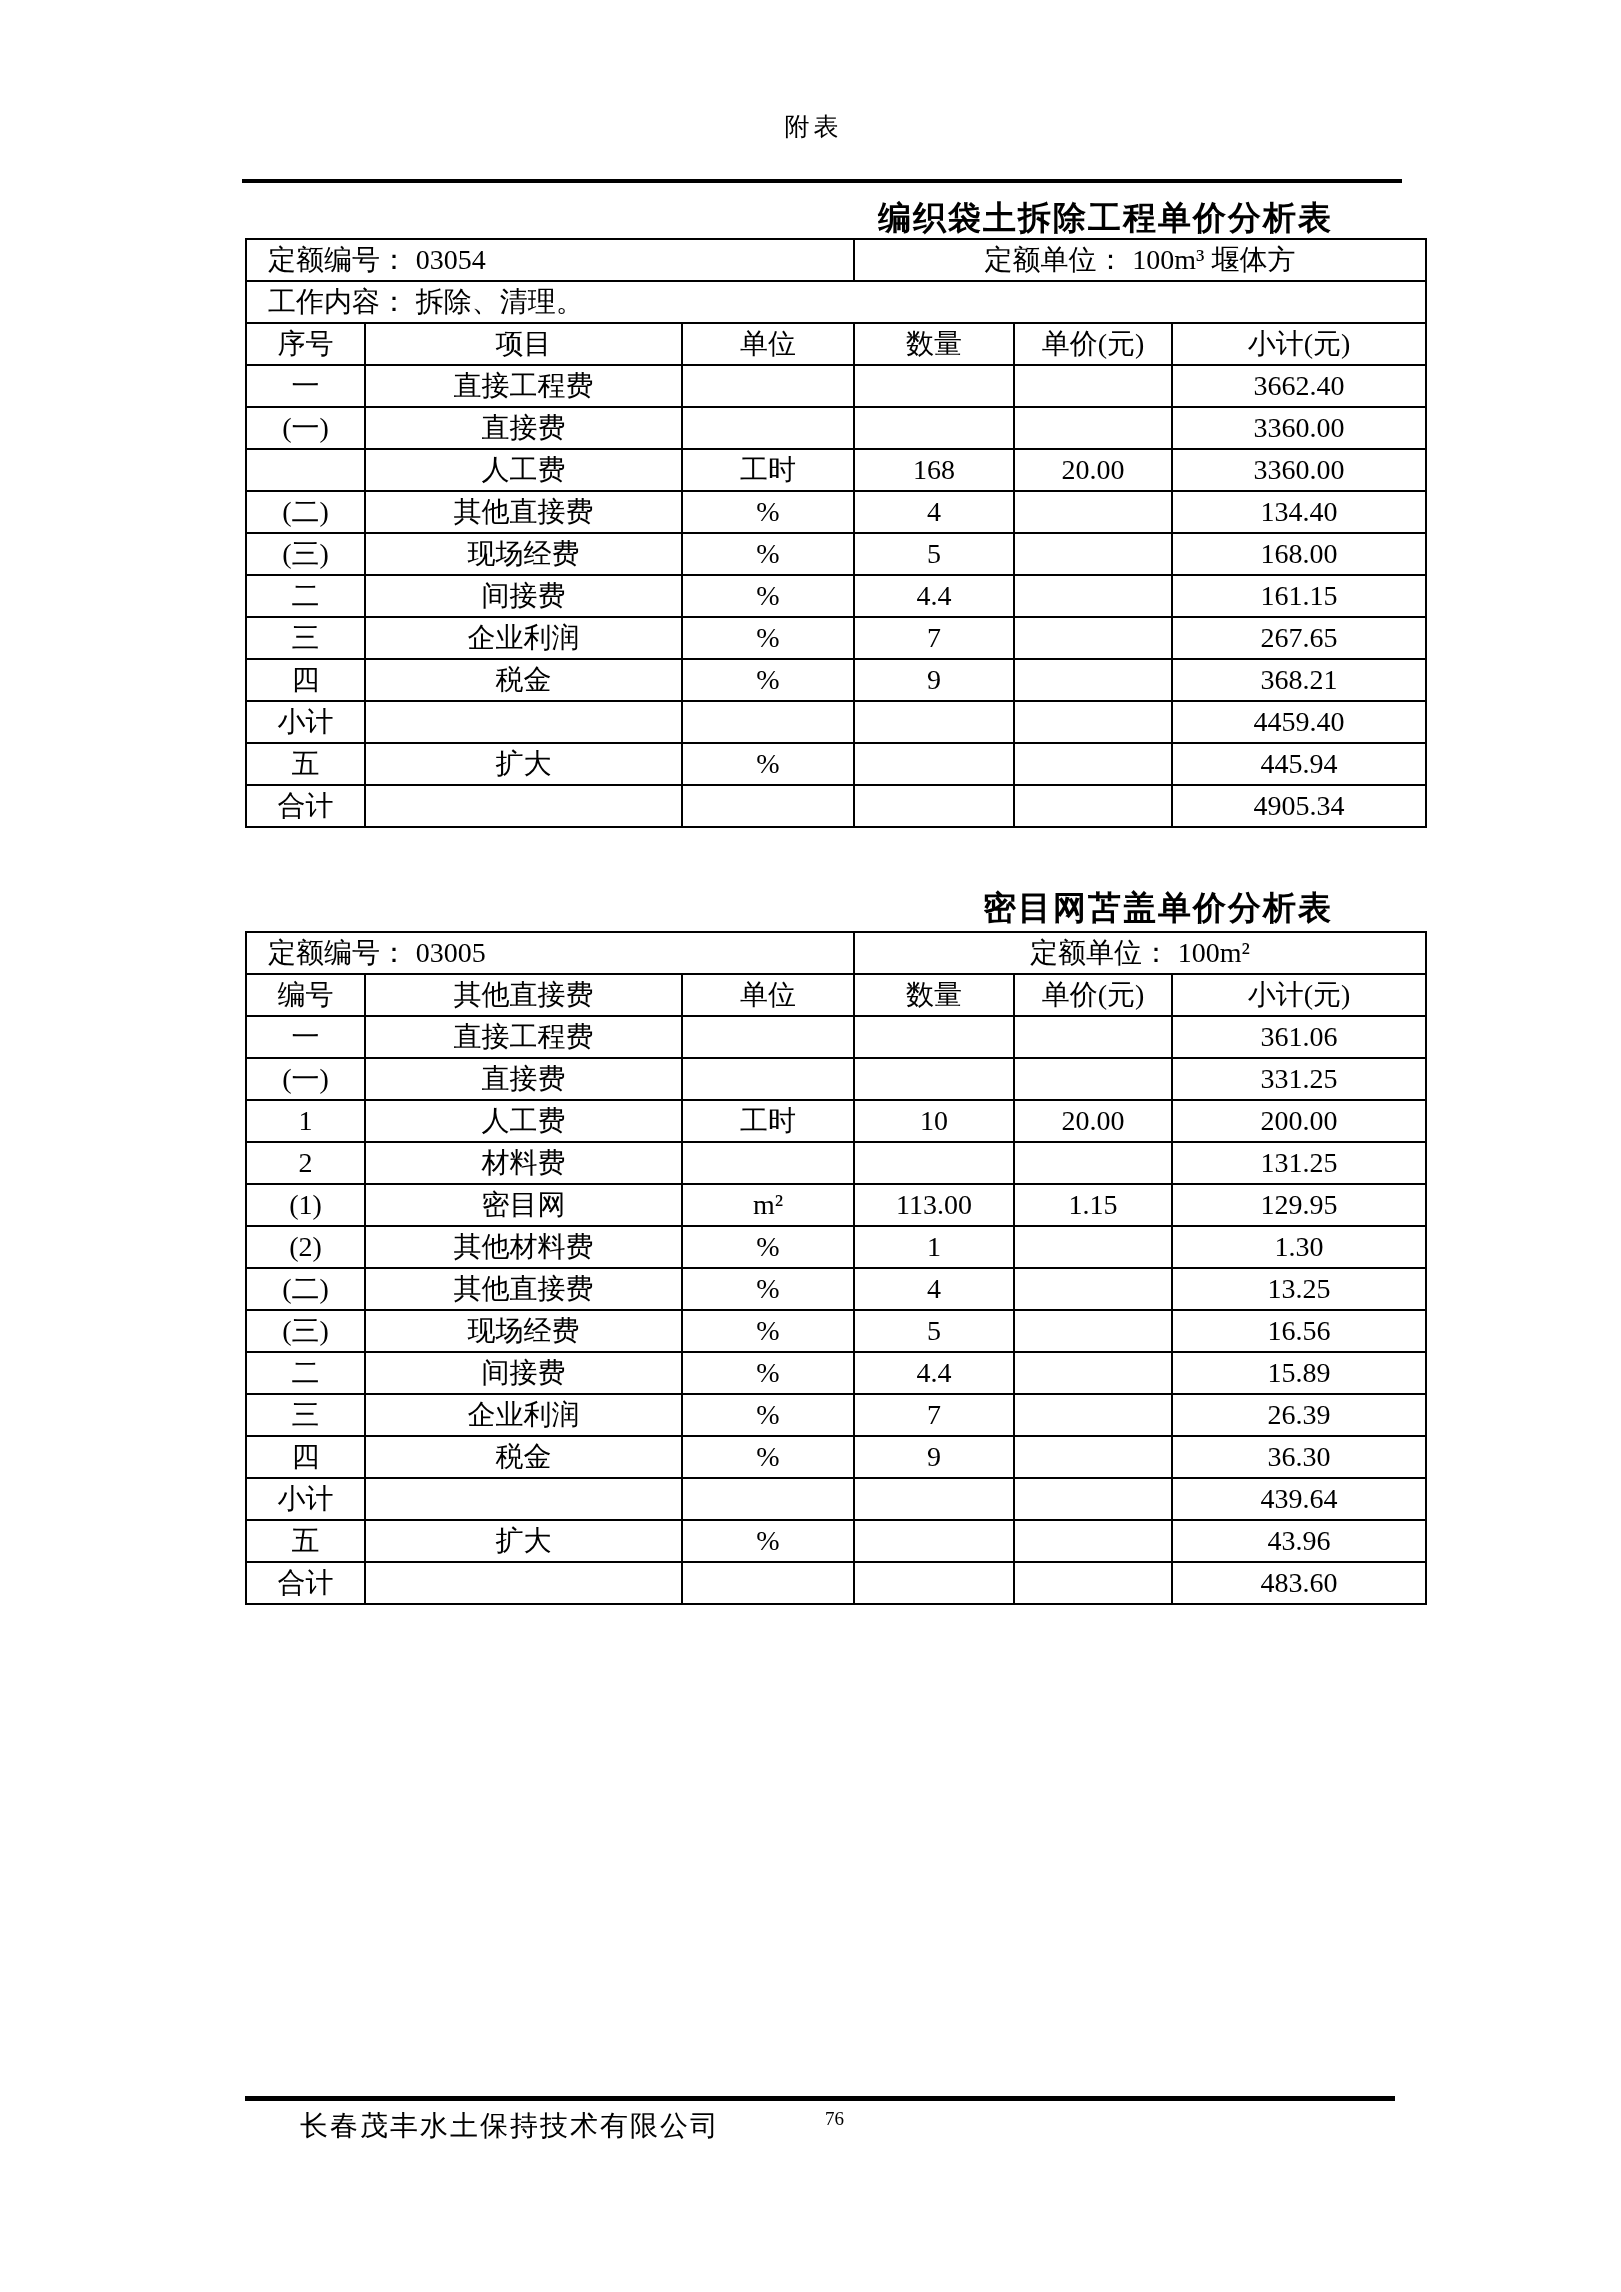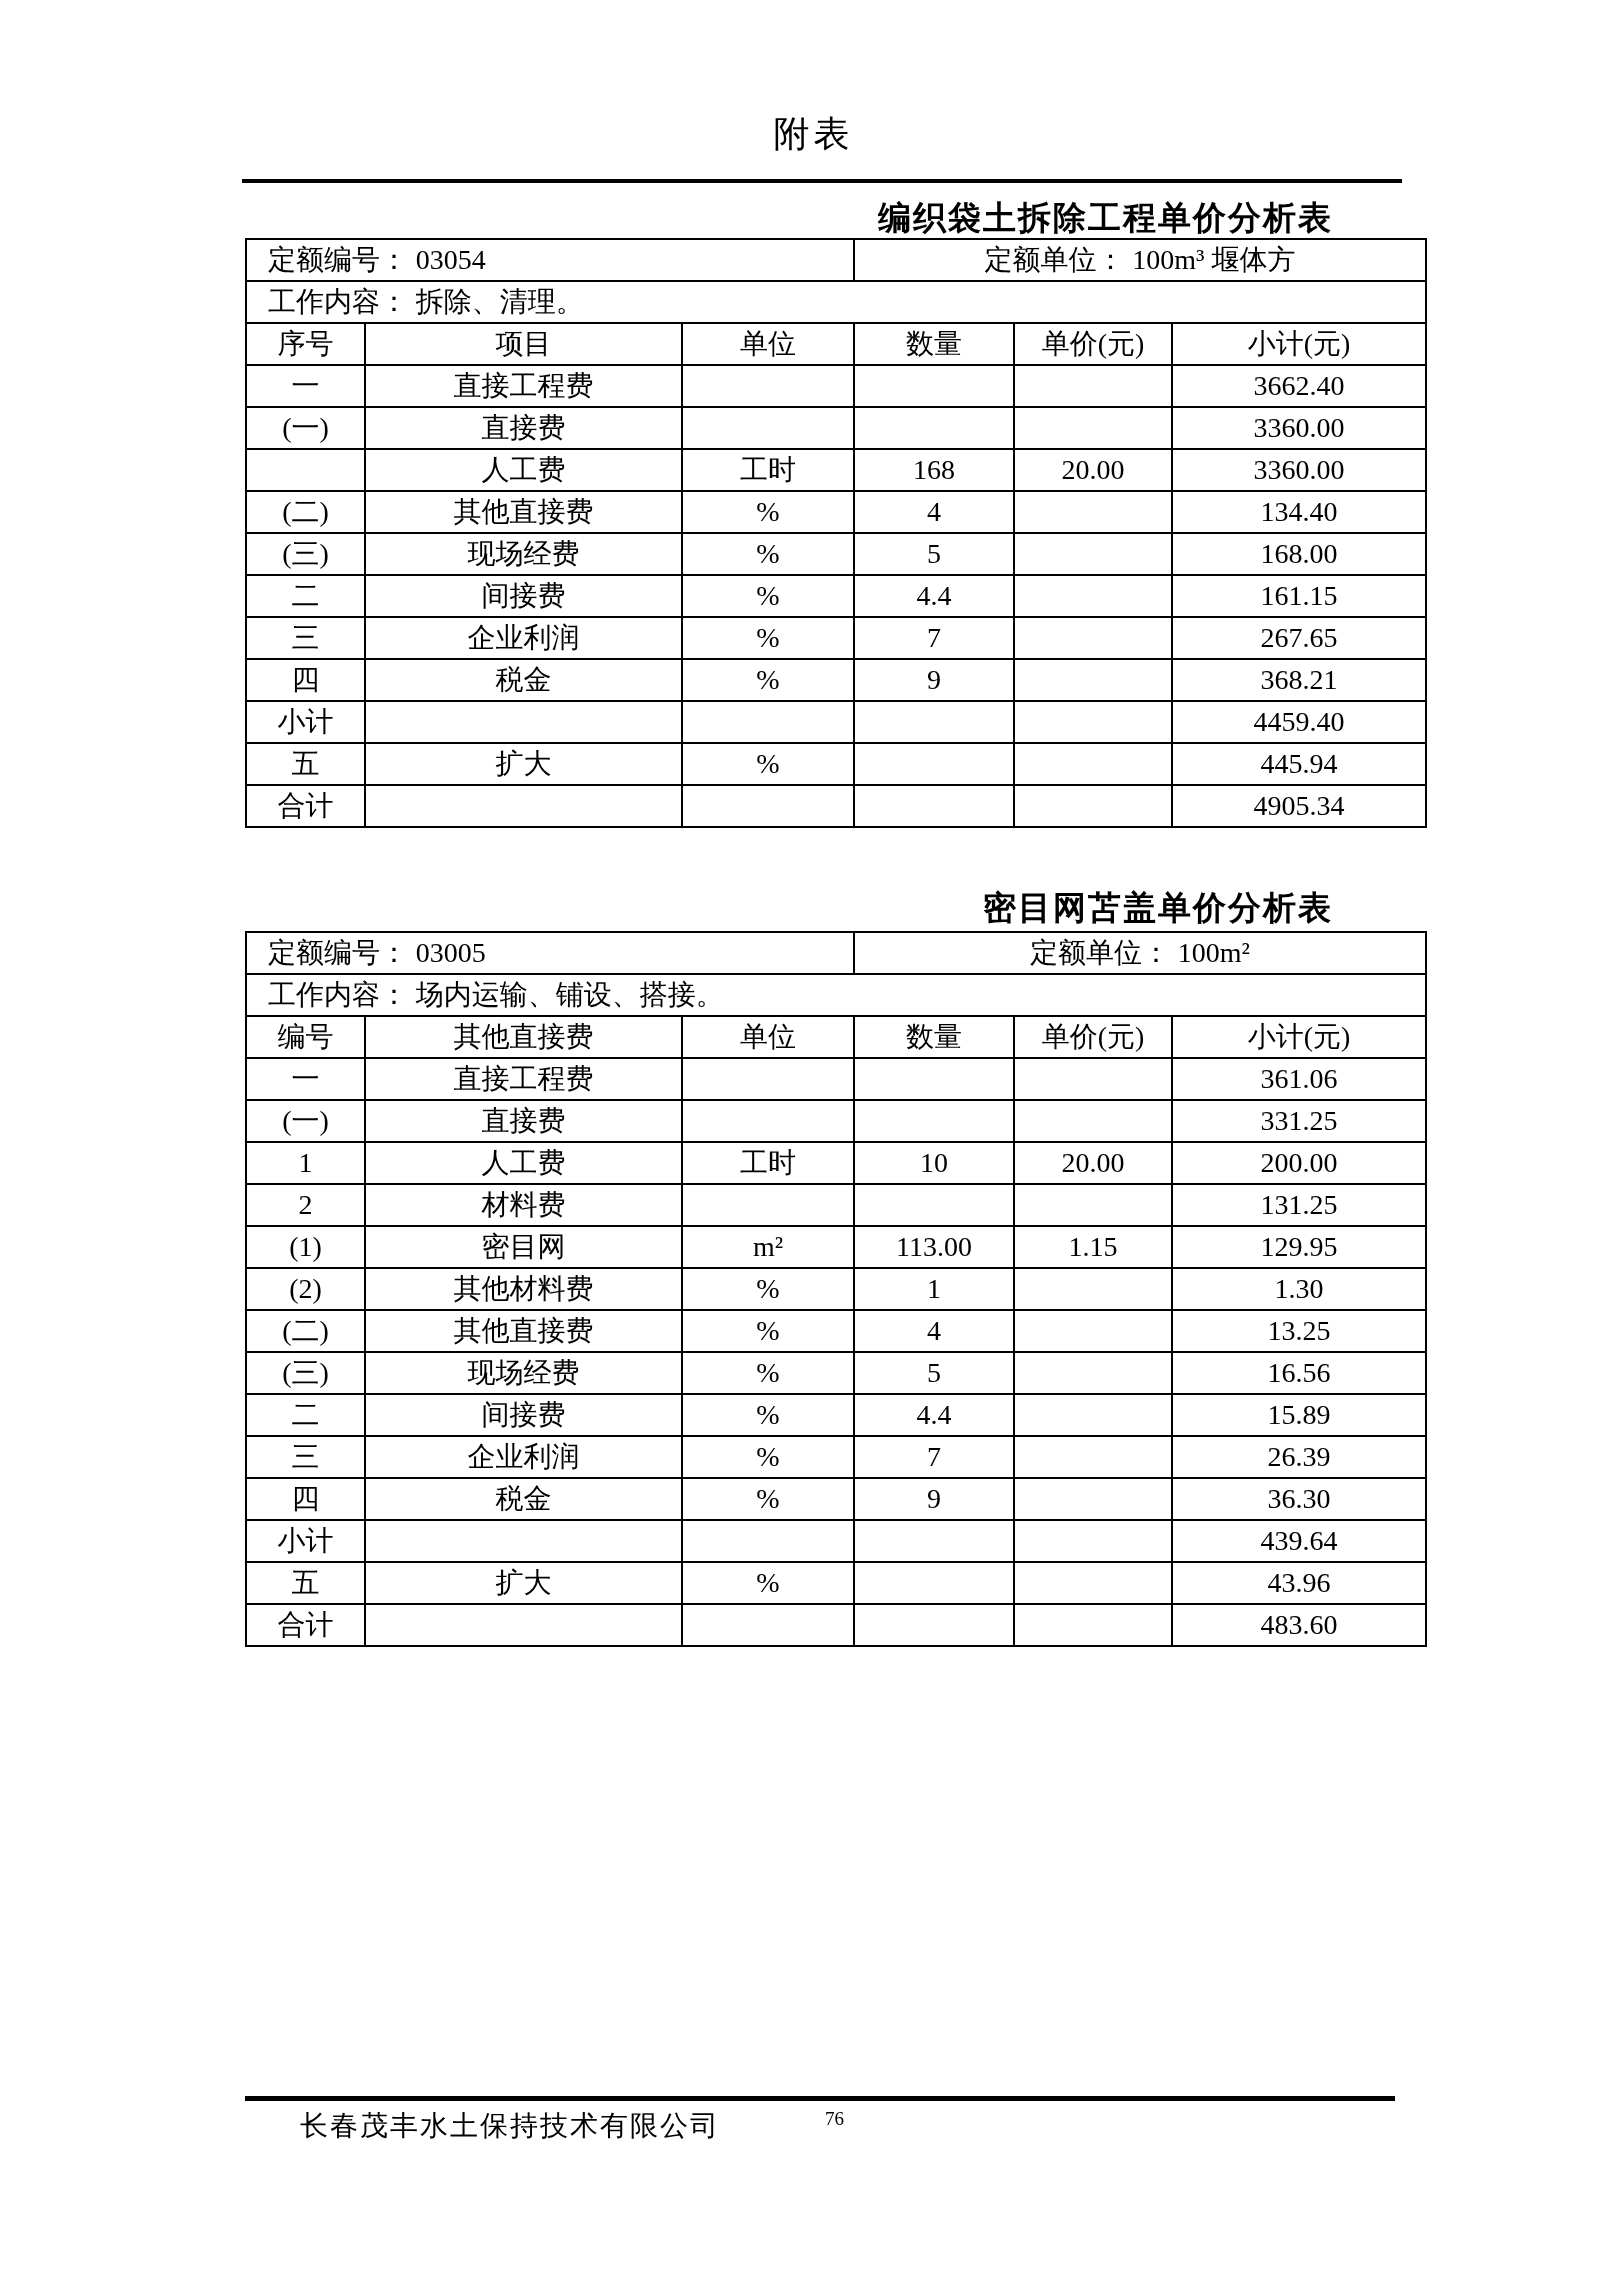--- a/index.html
+++ b/index.html
@@ -11,21 +11,21 @@
     color: #000;
     font-family: "Liberation Serif", "DejaVu Serif", serif;
     overflow: hidden;
   }
   .doc-title {
     position: absolute;
     top: 110px;
     left: 245px;
     width: 1137px;
     text-align: center;
-    font-size: 36px;
+    font-size: 25px;
     letter-spacing: 3.9px;
   }
   .header-rule {
     position: absolute;
     top: 179px;
     left: 242px;
     width: 1160px;
     height: 3.9px;
     background: #000;
   }
@@ -233,23 +233,20 @@
     <col style="width:160px">
       <col style="width:158px">
       <col style="width:254px">
   </colgroup>
   <tbody>
     <tr>
       <td colspan="3" class="meta-left"><span>定额编号：</span><span class="meta-value">03005</span></td>
       <td colspan="3"><span>定额单位：</span><span class="meta-value">100m²</span></td>
     </tr>
     <tr>
-      <td colspan="6" class="meta-left"><span>工作内容：</span><span class="meta-value">场内运输、铺设、搭接。</span></td>
-    </tr>
-    <tr>
       <th>编号</th>
       <th>其他直接费</th>
       <th>单位</th>
       <th>数量</th>
       <th>单价(元)</th>
       <th>小计(元)</th>
     </tr>
   </tbody>
   <tbody>
       <tr>

